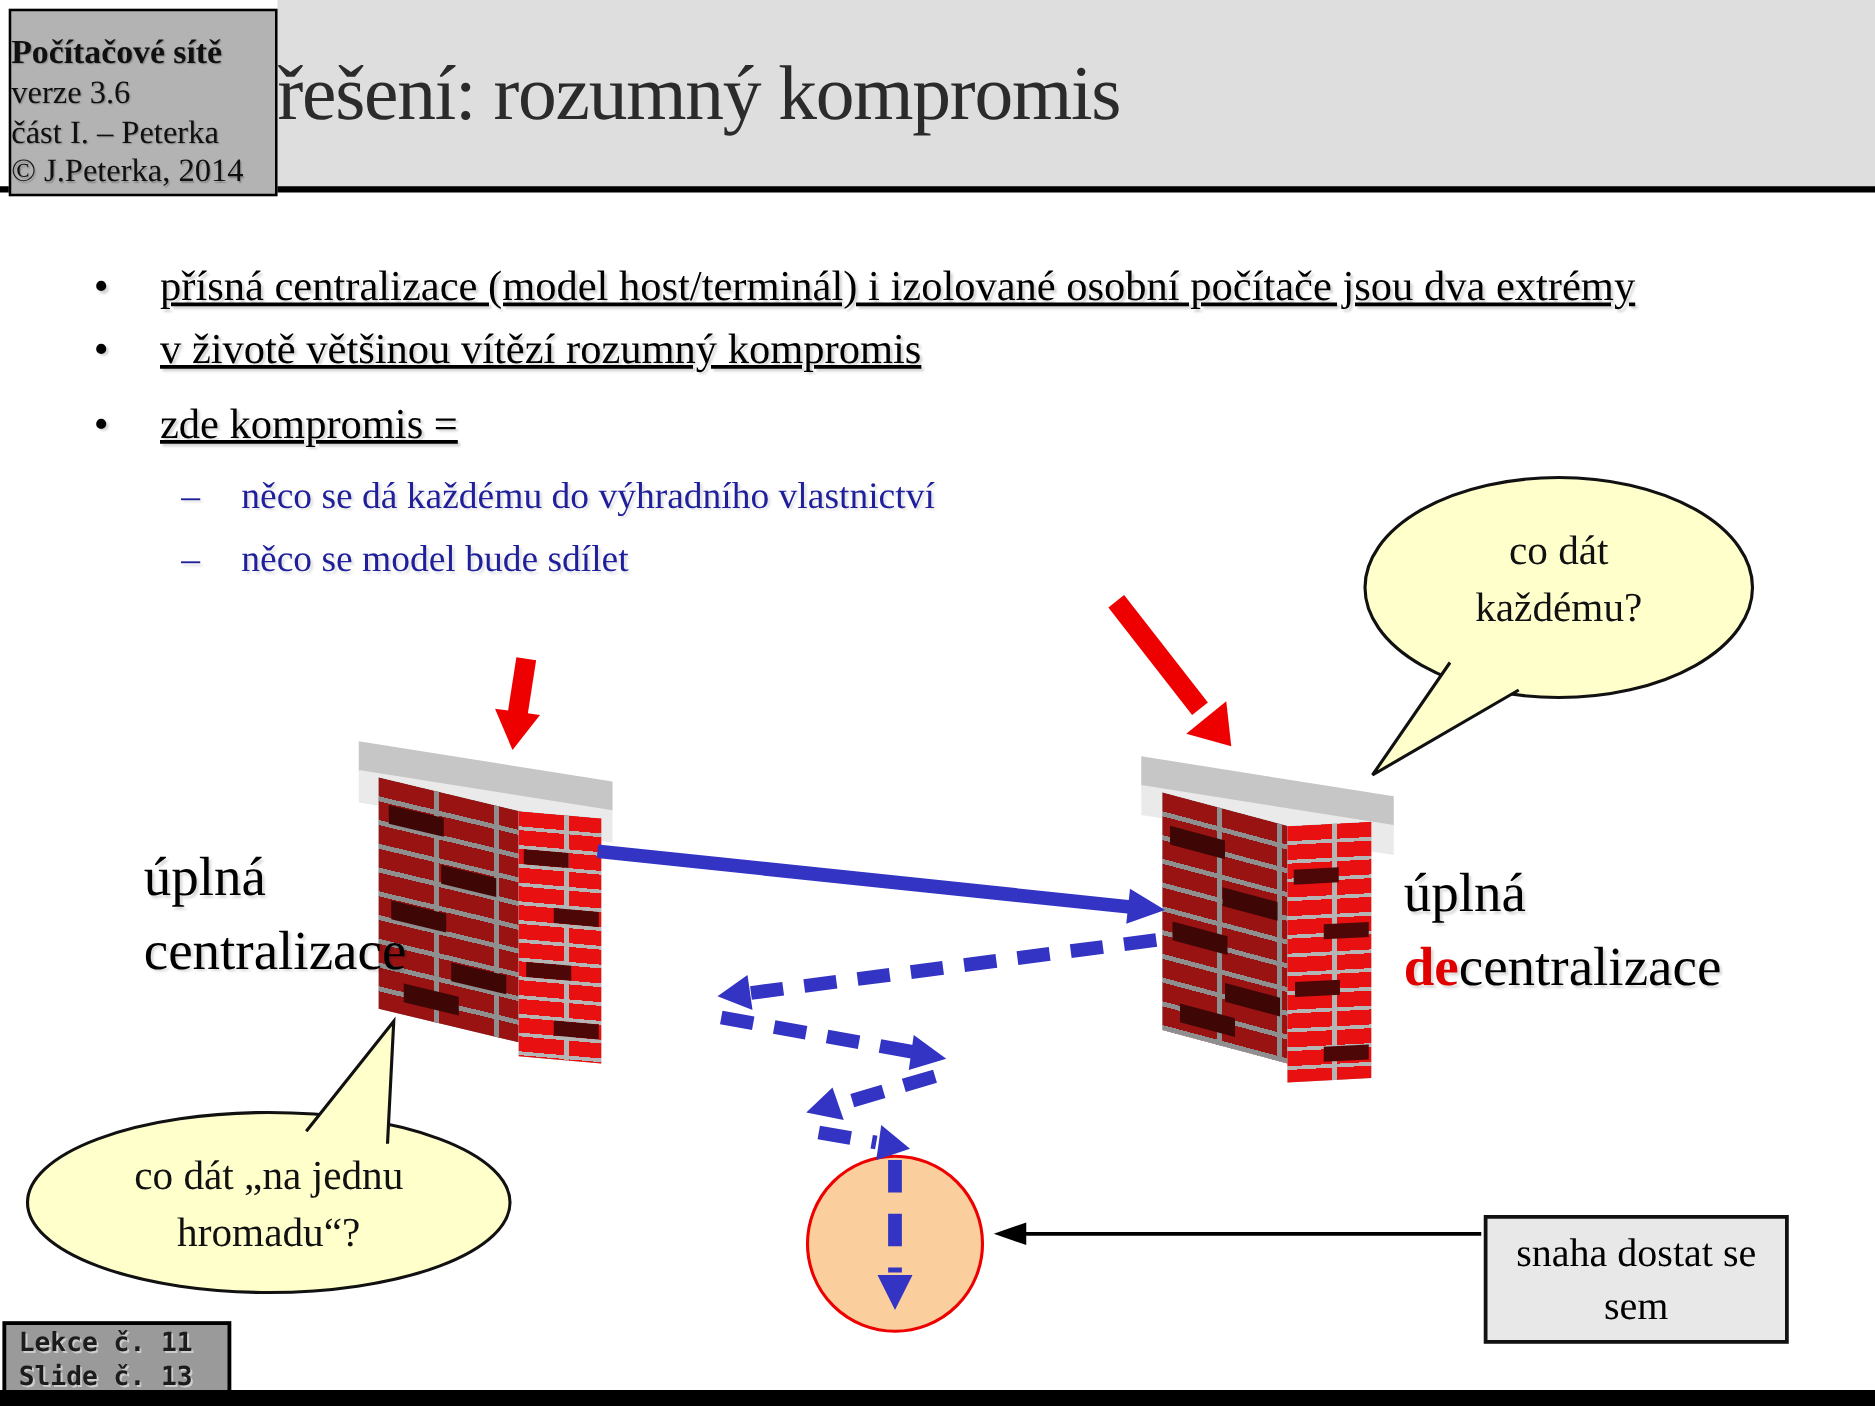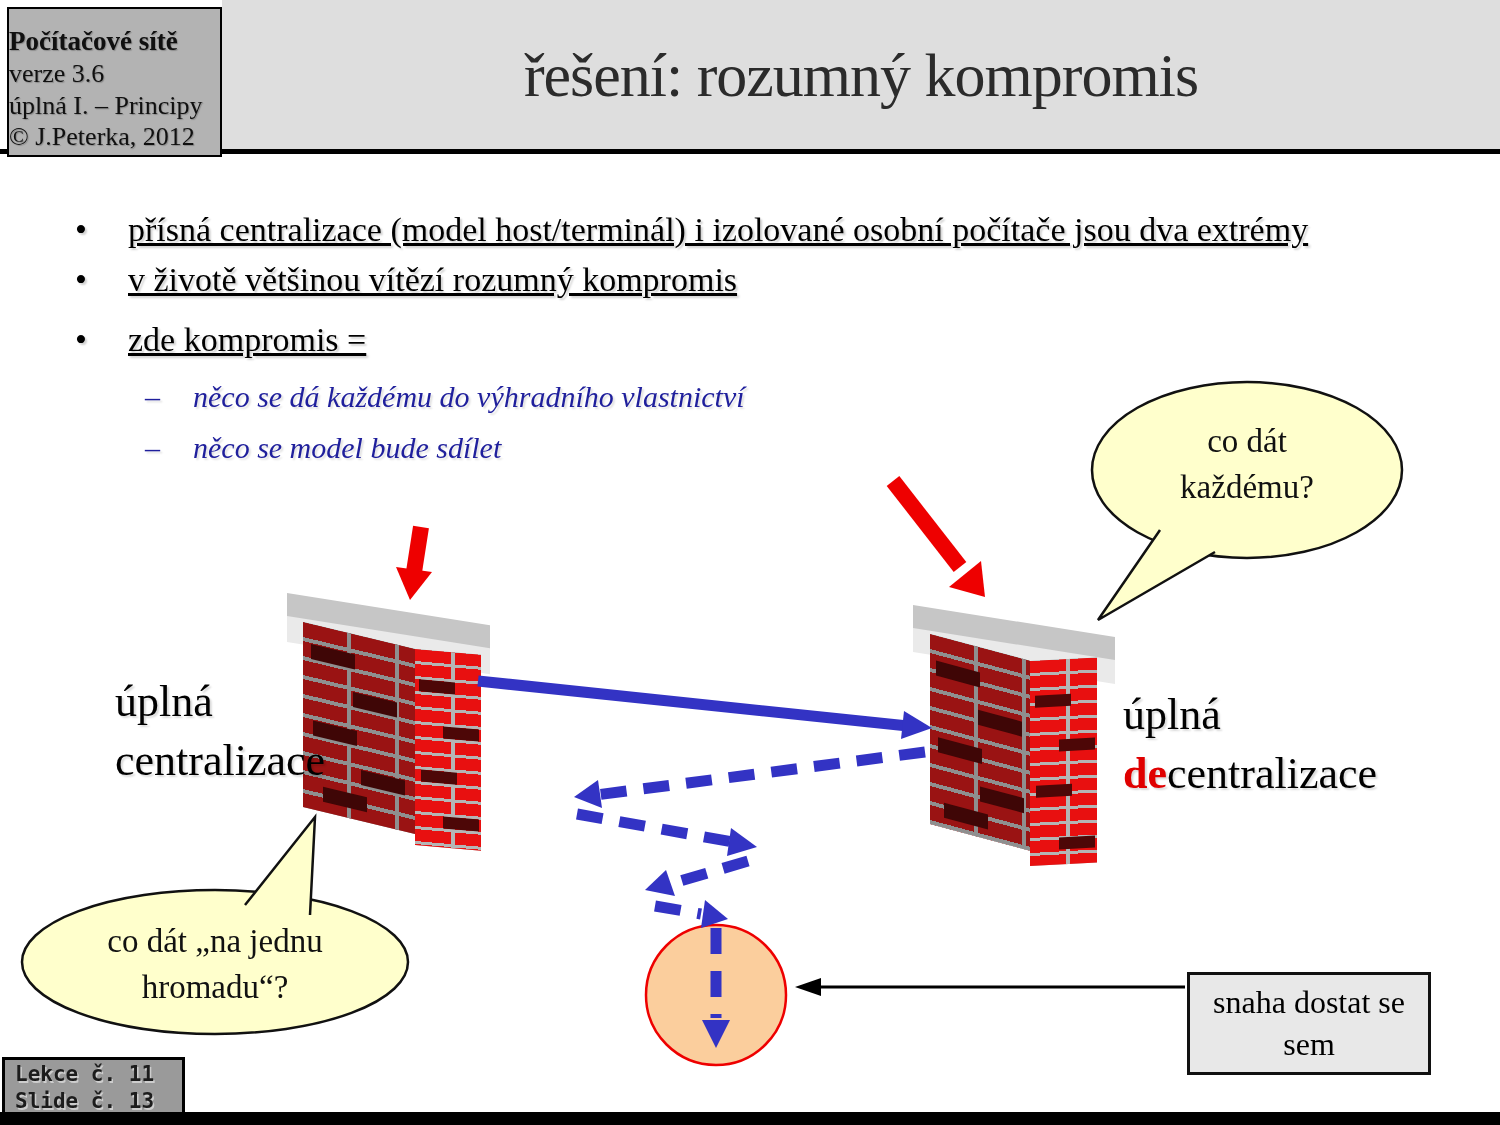--- a/index.html
+++ b/index.html
@@ -1,36 +1,36 @@
 <!DOCTYPE html>
 <html><head>
 <meta charset="utf-8">
 <style>
   html,body{margin:0;padding:0;background:#fff;}
   .slide{position:relative;width:1500px;height:1125px;background:#fff;overflow:hidden;
          font-family:"Liberation Serif","DejaVu Serif",serif;}
 
   
   .header-bar{position:absolute;left:222px;top:0;width:1278px;height:150px;background:#dedede;
-              display:flex;align-items:center;justify-content:center;}
+              display:flex;align-items:center;justify-content:flex-start;}
   .slide-title{font-size:62px;color:#2b2b2b;letter-spacing:-1px;white-space:nowrap;}
   .header-rule{position:absolute;left:0;top:149px;width:1500px;height:5px;background:#000;}
   .info-box{position:absolute;left:7px;top:7px;width:201px;height:130px;background:#b3b3b3;
             border:2px solid #000;padding:16px 10px 0 0;color:#101010;
             font-size:26px;line-height:1.22;text-shadow:1px 1px 1px #8a8a8a;}
   .info-box .b1{font-weight:bold;font-size:27px;}
 
   
   .bullets{position:absolute;left:75px;top:205px;width:1245px;color:#000;}
   .li1{position:relative;font-size:34px;line-height:50px;text-shadow:2px 2px 2px rgba(0,0,0,0.18);}
   .li1 .mk{position:absolute;left:0;top:0;}
   .li1 .tx{display:block;margin-left:53px;text-decoration:underline;}
   .li2{position:relative;font-size:30px;line-height:46px;color:#1f1f9c;text-shadow:2px 2px 2px rgba(0,0,0,0.12);}
   .li2 .mk{position:absolute;left:70px;top:0;}
-  .li2 .tx{display:block;margin-left:118px;font-style:italic;}
+  .li2 .tx{display:block;margin-left:118px;}
   .m10{margin-top:10px;} .m9{margin-top:9px;} .m5{margin-top:5px;}
 
   
   .face{position:absolute;}
   .cap-top{background:#c6c6c6;}
   .cap-front{background:#eaeaea;}
   .bricks-front{background-color:#8f8f8f;
     background-image:
       repeating-linear-gradient(to right, transparent 0 44px, #8f8f8f 44px 48px),
       repeating-linear-gradient(to bottom, #9a1313 0 15px, #8f8f8f 15px 19px);}
@@ -63,22 +63,22 @@
 
 <div class="slide">
 
   <div class="header-bar">
     <div class="slide-title">řešení: rozumný kompromis</div>
   </div>
   <div class="header-rule"></div>
   <div class="info-box">
     <div class="b1">Počítačové sítě</div>
     <div>verze 3.6</div>
-    <div>úplná I. – Principy</div>
-    <div>© J.Peterka, 2012</div>
+    <div>část I. – Peterka</div>
+    <div>© J.Peterka, 2014</div>
   </div>
 
   <div class="bullets">
     <div class="li1">
       <span class="mk">•</span>
       <span class="tx">přísná centralizace (model host/terminál) i izolované osobní počítače jsou dva extrémy</span>
     </div>
     <div class="li1">
       <span class="mk">•</span>
       <span class="tx">v životě většinou vítězí rozumný kompromis</span>

